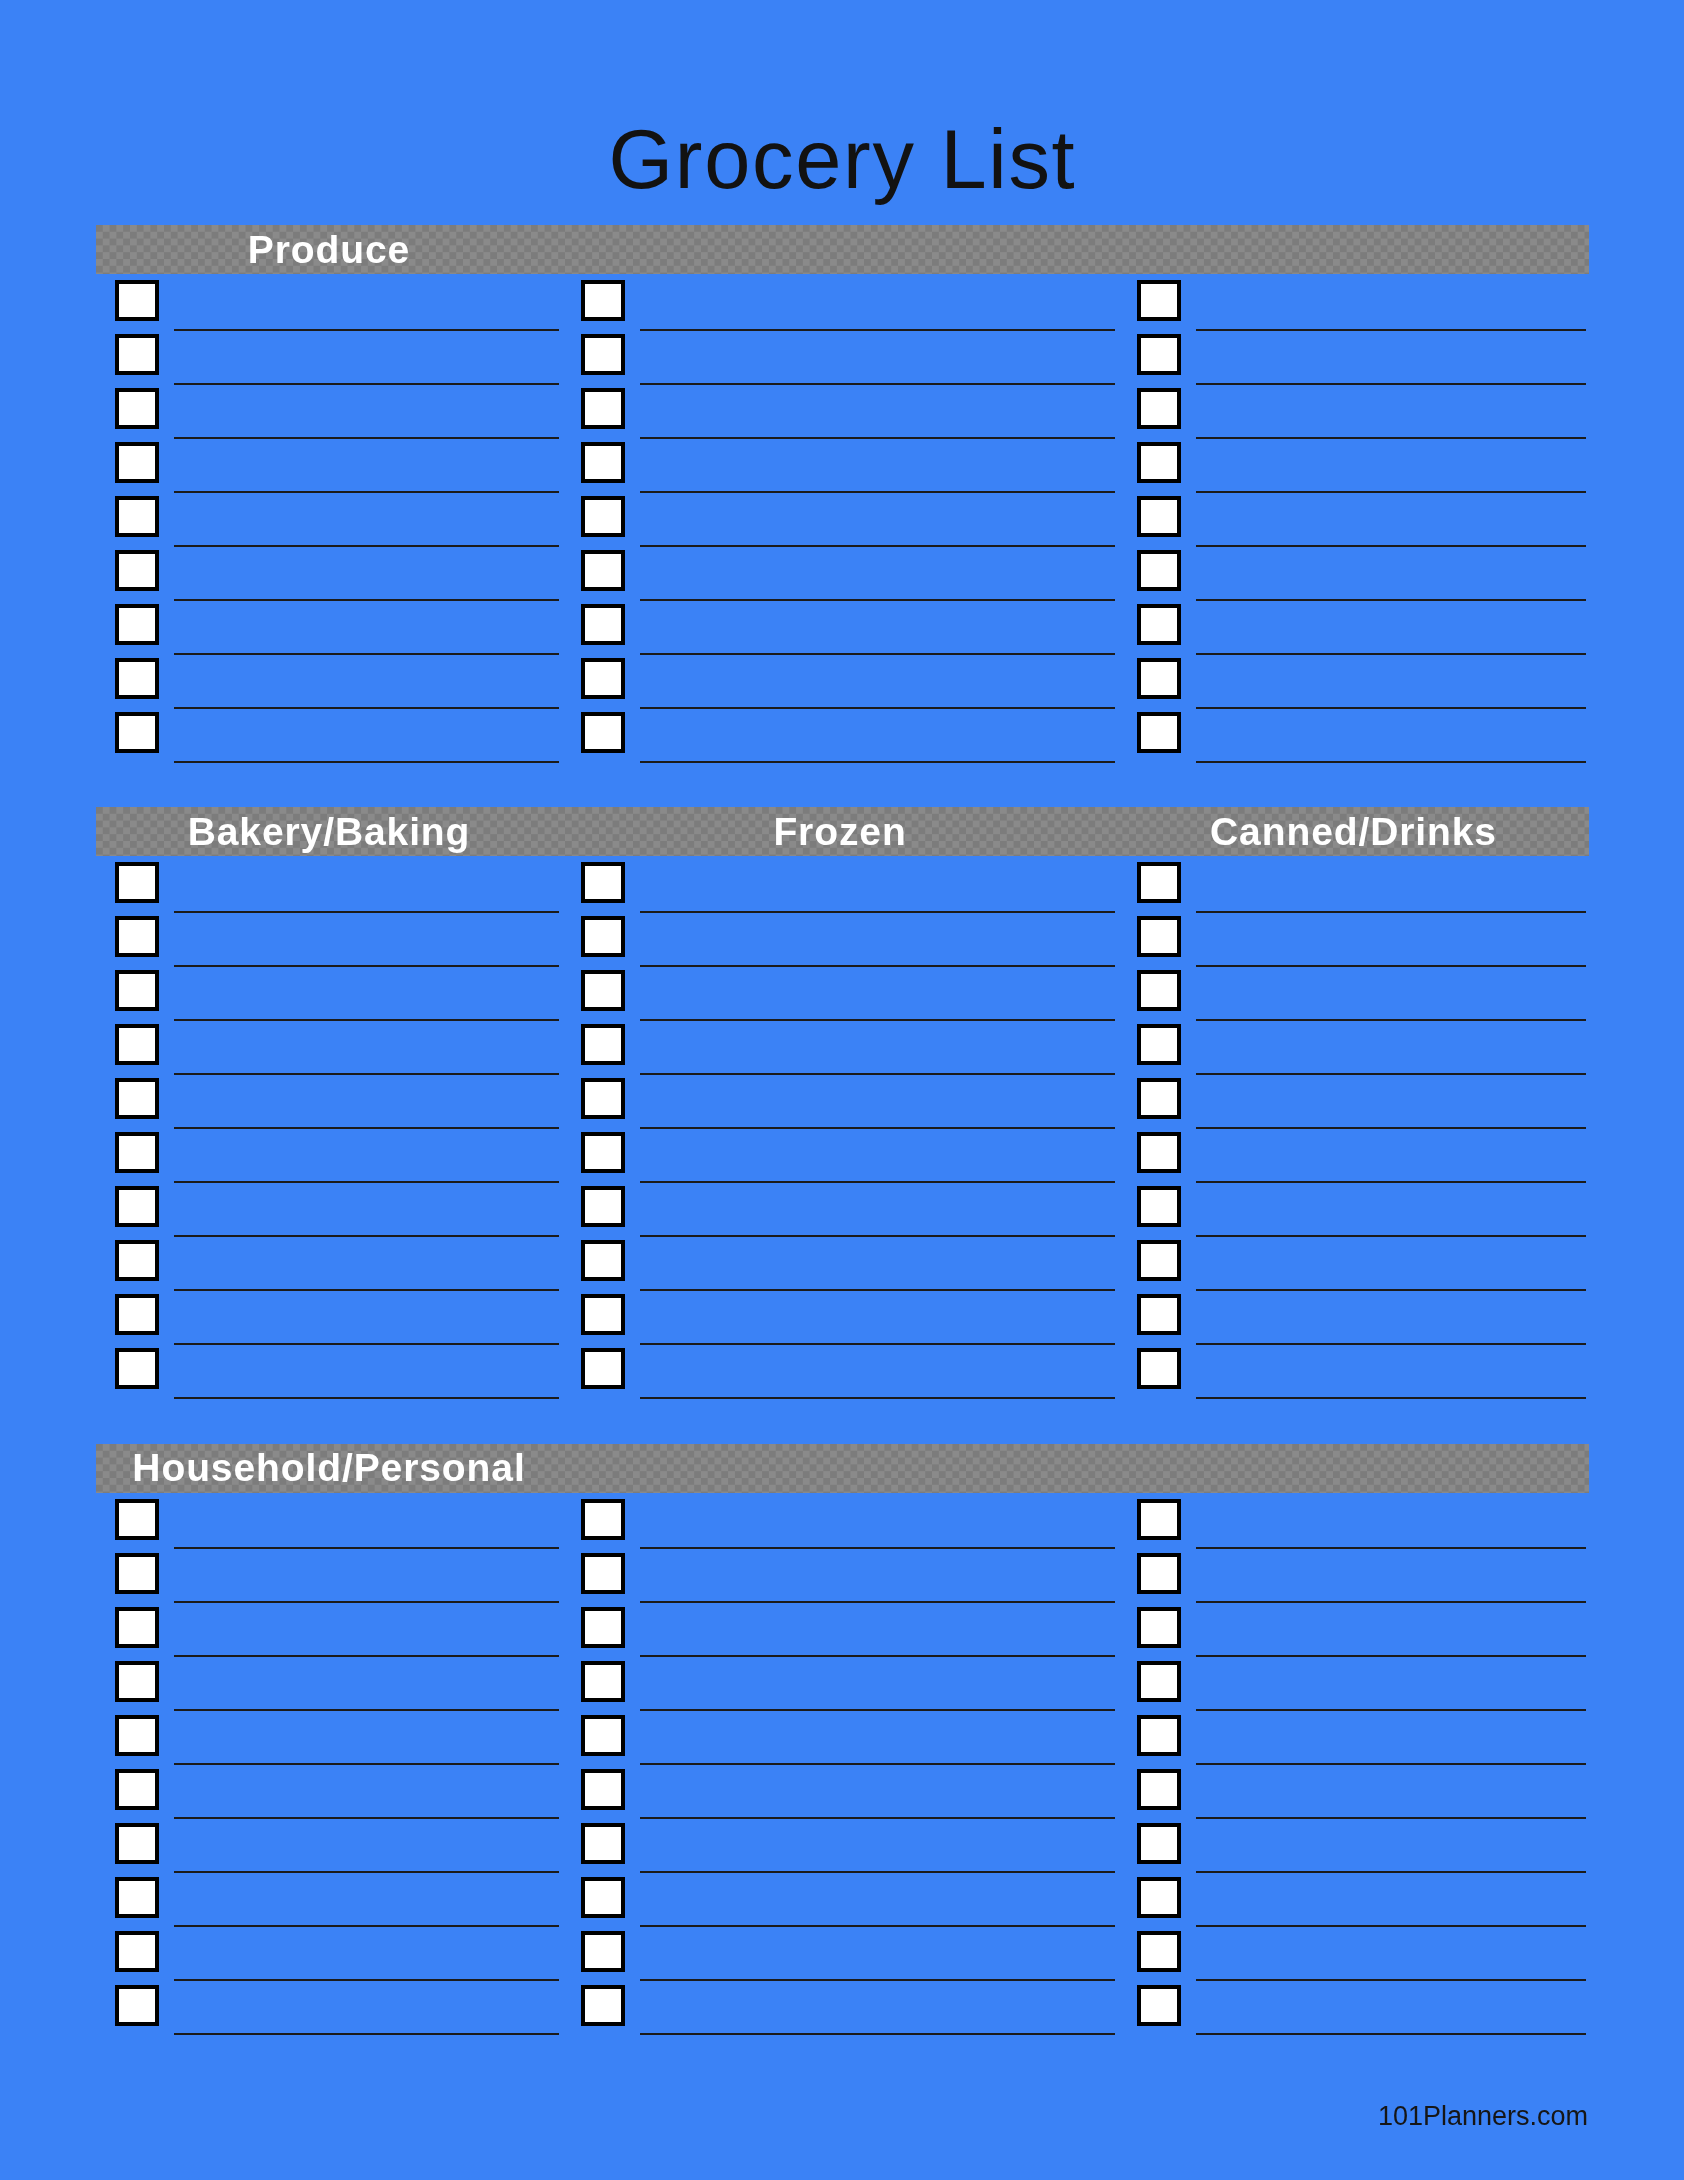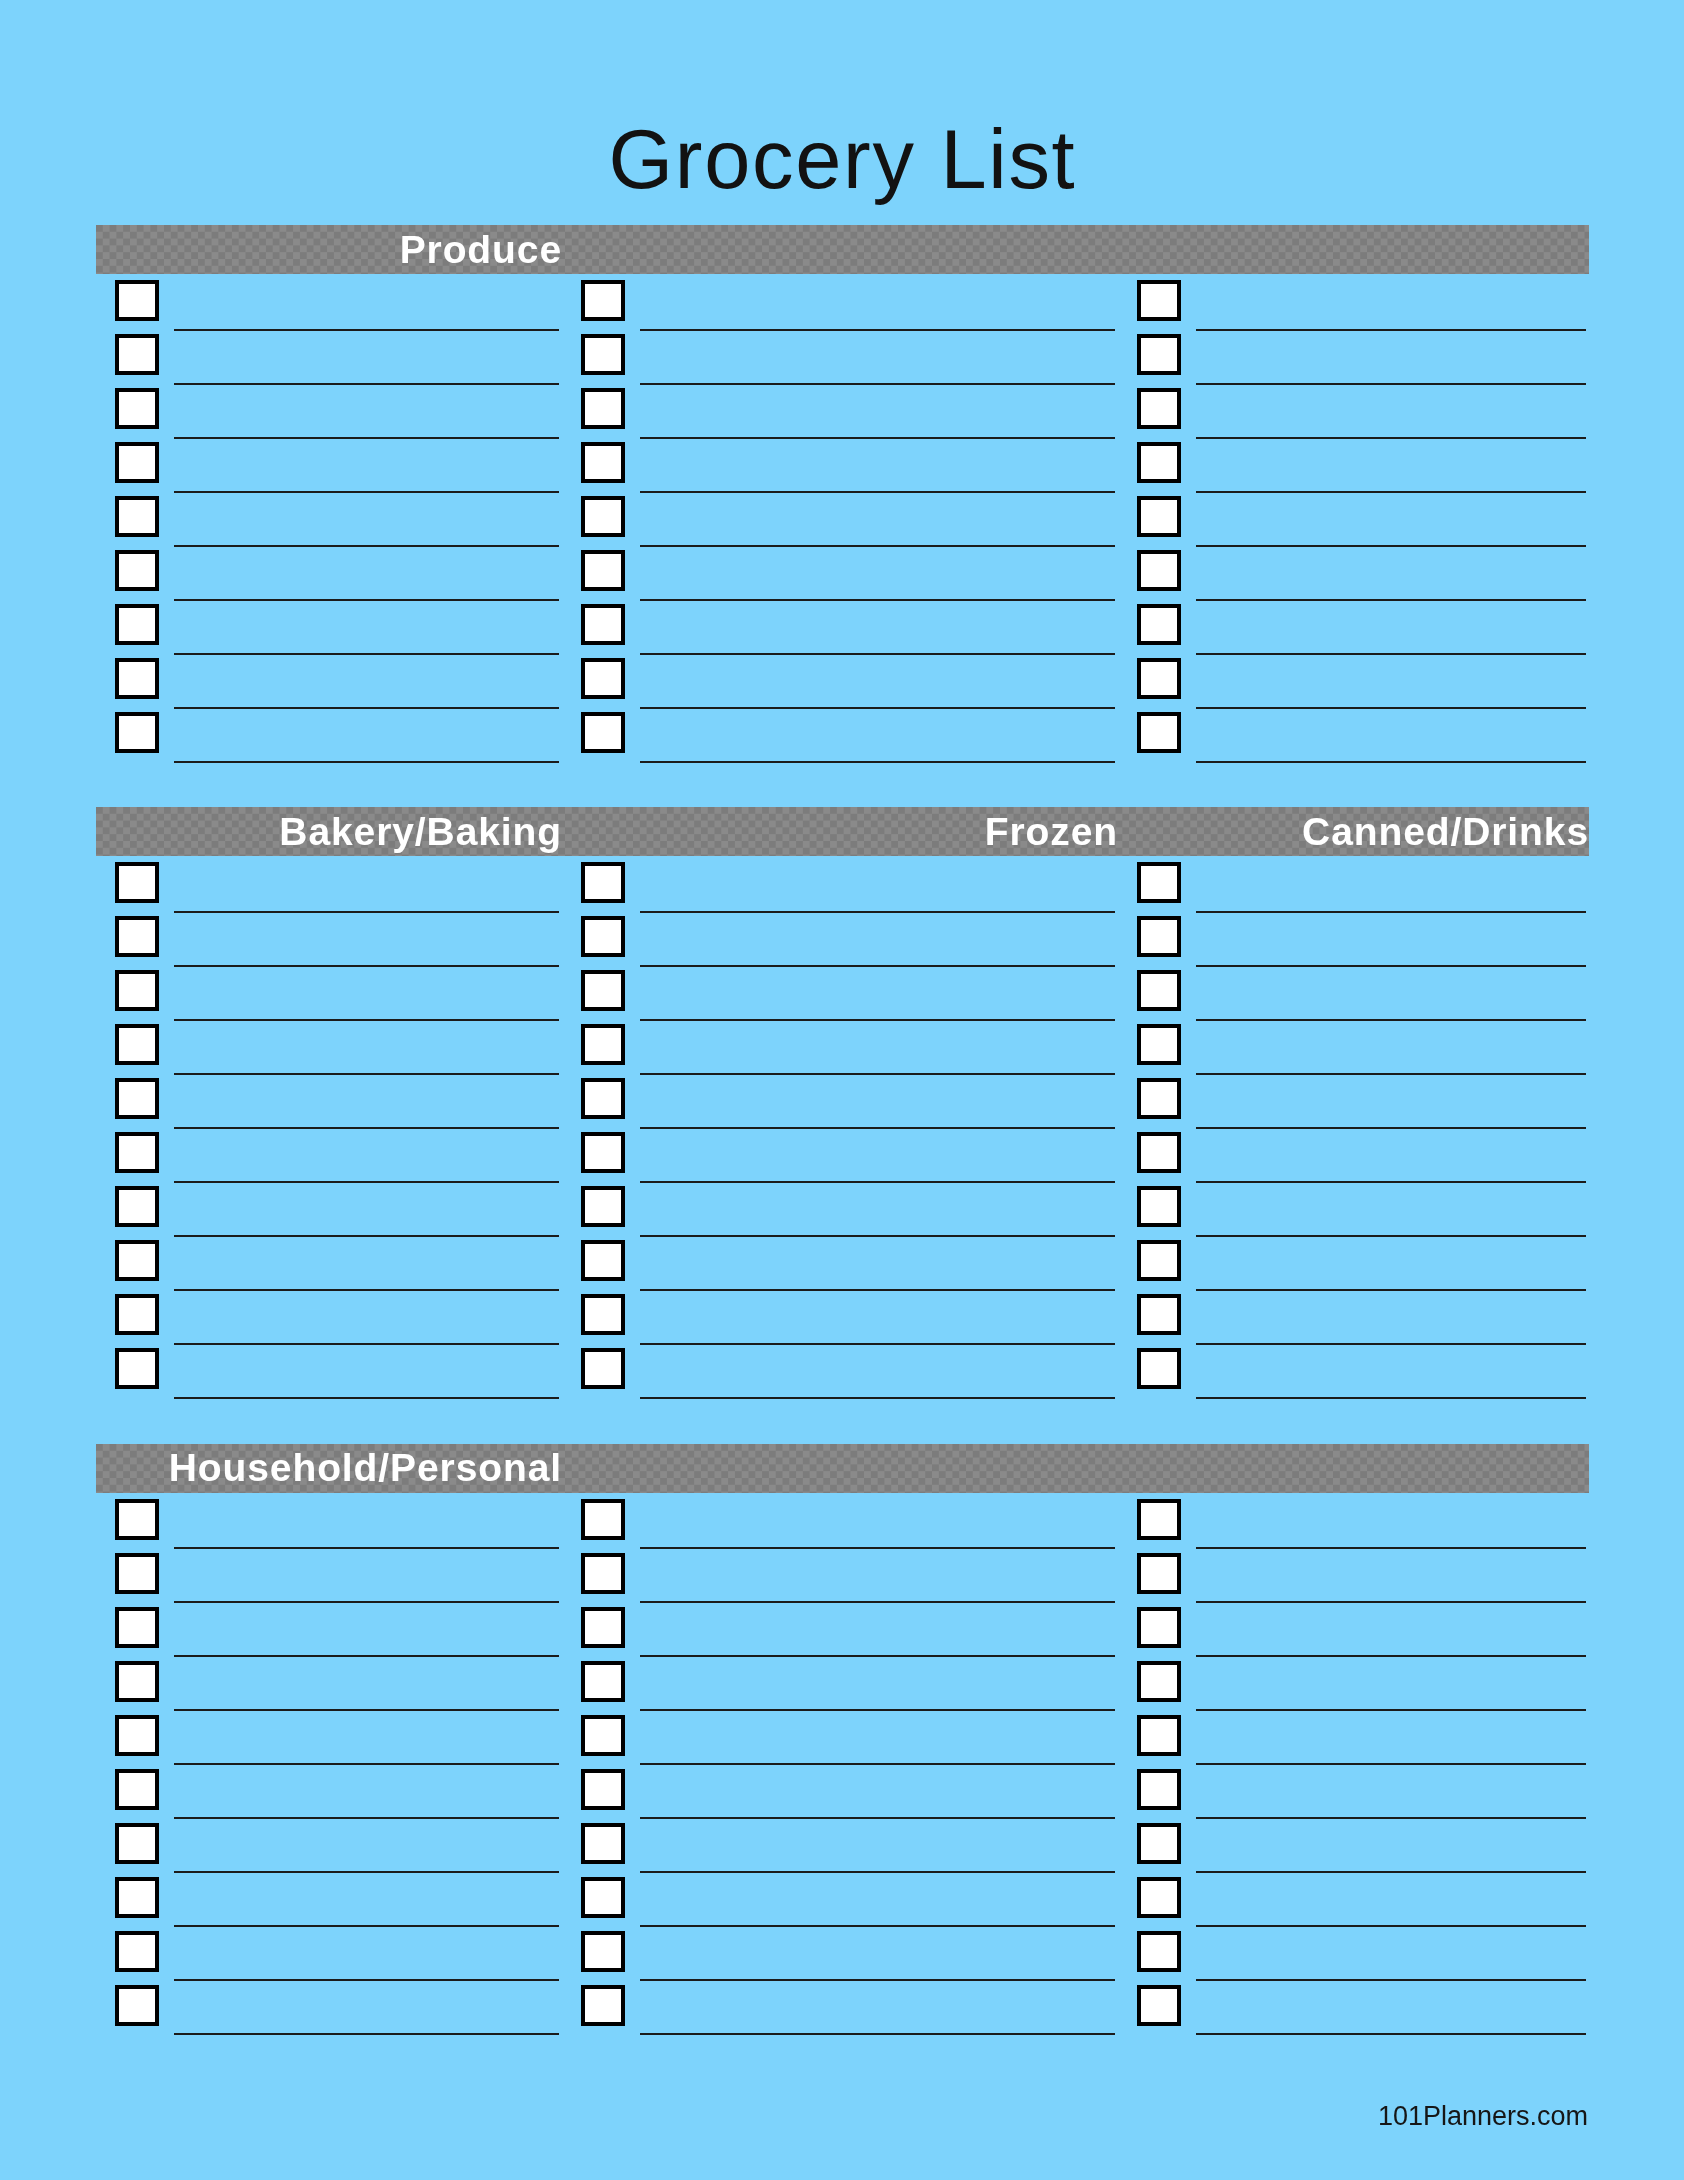--- a/index.html
+++ b/index.html
@@ -1,21 +1,21 @@
 <!DOCTYPE html>
 <html style="--header-checker-light: #8a8a8a; --header-checker-dark: #7c7c7c; --header-text: #ffffff; --line-color: #1b1b1b; --checkbox-border: #000000;font-size:13.6px"><head>
 <meta charset="utf-8">
 <style>
   html, body { margin: 0; padding: 0; background: #ffffff; }
 
   .page {
     position: relative;
     width: 1685px;
     height: 2181px;
-    background: #7dd3fc;
+    background: #3b82f6;
     font-family: "Liberation Sans", sans-serif;
     overflow: hidden;
   }
 
   .title {
     position: absolute;
     top: 114px;
     left: 0;
     width: 100%;
     margin: 0;
@@ -48,21 +48,21 @@
       var(--header-checker-dark, #7c7c7c) 0 50%,
       var(--header-checker-light, #8a8a8a) 0 75%,
       var(--header-checker-dark, #7c7c7c) 0);
     background-size: 13.6px 13.6px;
     color: var(--header-text, #ffffff);
     font-weight: 700;
     font-size: 39px;
     letter-spacing: 0.9px;
   }
 
-  .sec-label { text-align: right; white-space: nowrap; }
+  .sec-label { text-align: center; white-space: nowrap; }
 
   .sec-body {
     margin-top: 4.3px;
     display: grid;
     grid-template-columns: 466px 556px 471px;
   }
 
   .row { position: relative; height: 54px; }
 
   .checkbox {

